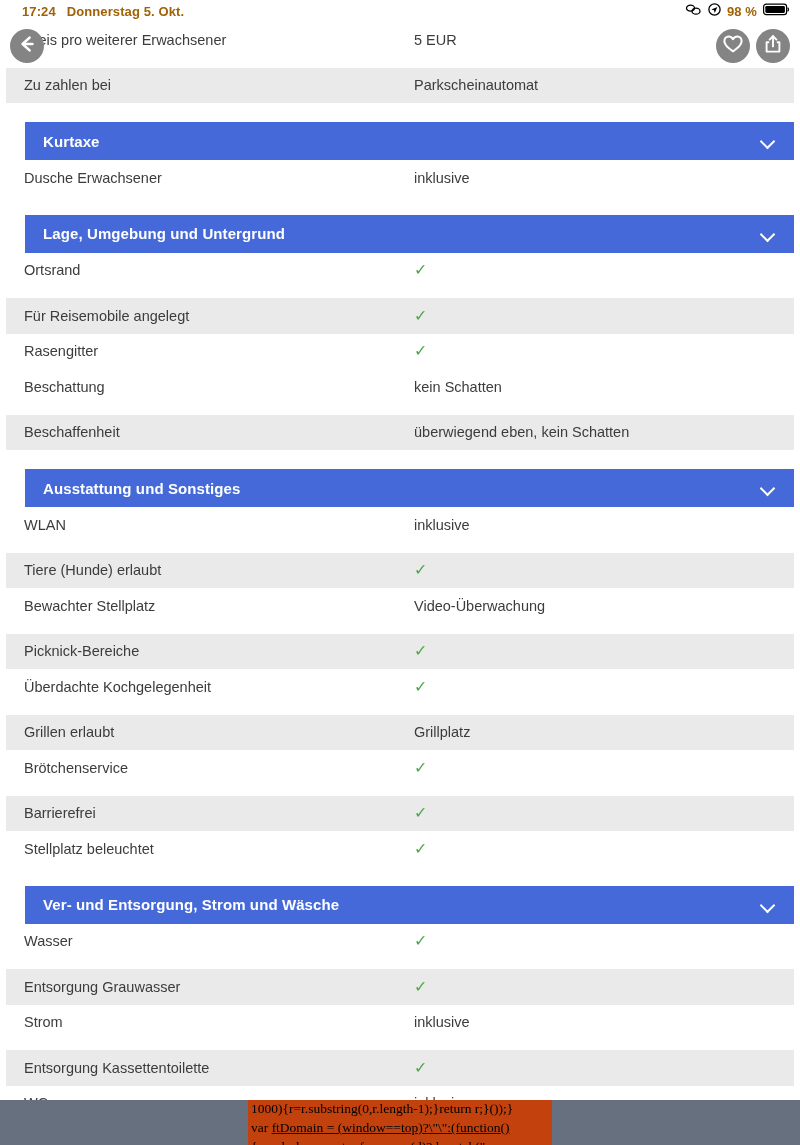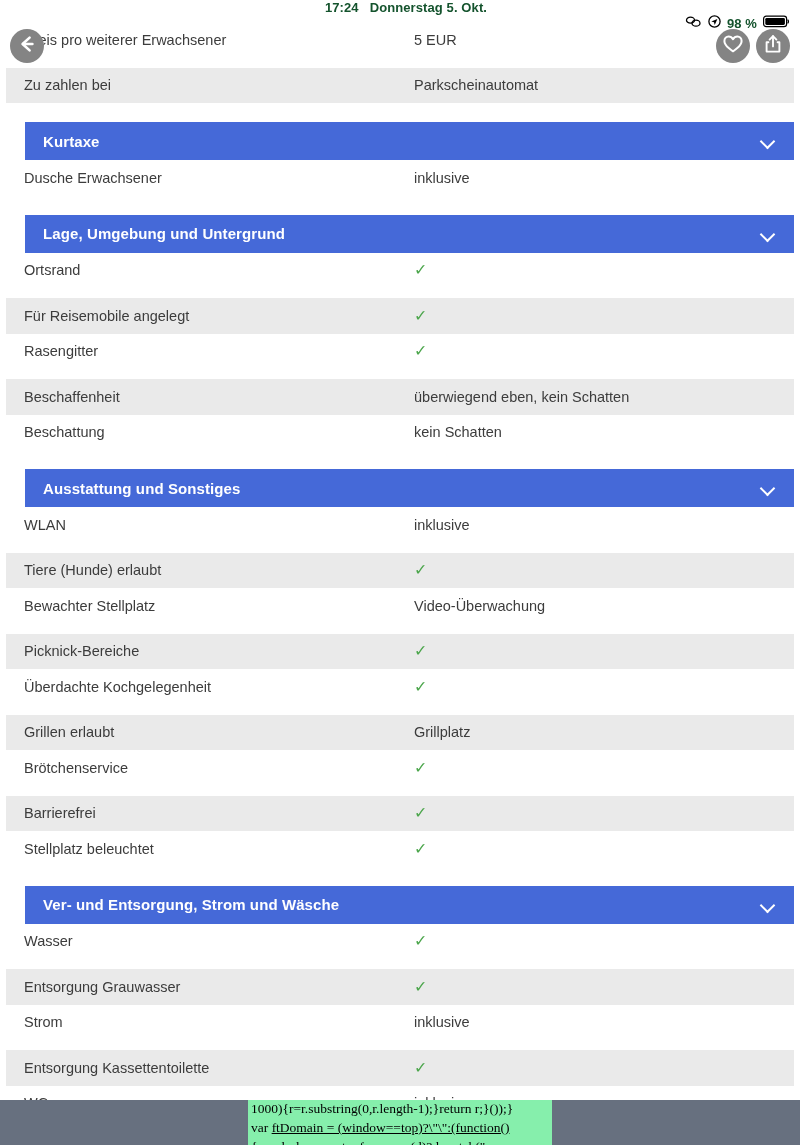--- a/index.html
+++ b/index.html
@@ -24,24 +24,23 @@
   
   .statusbar {
     position: relative;
     height: 22px;
     background: #ffffff;
     display: flex;
     align-items: center;
     padding: 0 10px 0 22px;
     font-size: 13px;
     font-weight: bold;
-    color: #14532d;
+    color: #a16207;
     letter-spacing: .1px;
     z-index: 40;
-    flex-direction: column;
   }
   .sb-left { display: flex; align-items: baseline; gap: 11px; }
   .sb-time { font-size: 13px; font-weight: bold; }
   .sb-date { font-size: 13px; font-weight: bold; }
   .sb-right {
     margin-left: auto;
     display: flex;
     align-items: center;
     gap: 6px;
   }
@@ -155,21 +154,21 @@
     background: #67707f;
     z-index: 60;
     overflow: hidden;
   }
   .ad-code {
     position: absolute;
     left: 248px;
     top: -2px;
     width: 304px;
     height: 47px;
-    background: #86efac;
+    background: #c2410c;
     color: #000000;
     font-family: "Liberation Serif", serif;
     font-size: 13.5px;
     line-height: 19px;
     padding: 1px 3px 0 3px;
     overflow: hidden;
     white-space: nowrap;
   }
   .ad-code .ln2 .u { text-decoration: underline; }
   .ad-code .ln3 { position: relative; top: 0; }
@@ -243,27 +242,27 @@
           <span class="value check">✓</span>
         </div>
         <div class="row alt">
           <span class="label">Für Reisemobile angelegt</span>
           <span class="value check">✓</span>
         </div>
         <div class="row">
           <span class="label">Rasengitter</span>
           <span class="value check">✓</span>
         </div>
+        <div class="row">
+          <span class="label">Beschattung</span>
+          <span class="value">kein Schatten</span>
+        </div>
         <div class="row alt">
           <span class="label">Beschaffenheit</span>
           <span class="value">überwiegend eben, kein Schatten</span>
-        </div>
-        <div class="row">
-          <span class="label">Beschattung</span>
-          <span class="value">kein Schatten</span>
         </div>
       </div>
 
       <div class="section-header">
         <span class="sh-title">Ausstattung und Sonstiges</span>
         <span class="chev"></span>
       </div>
       <div class="rows">
         <div class="row">
           <span class="label">WLAN</span>

